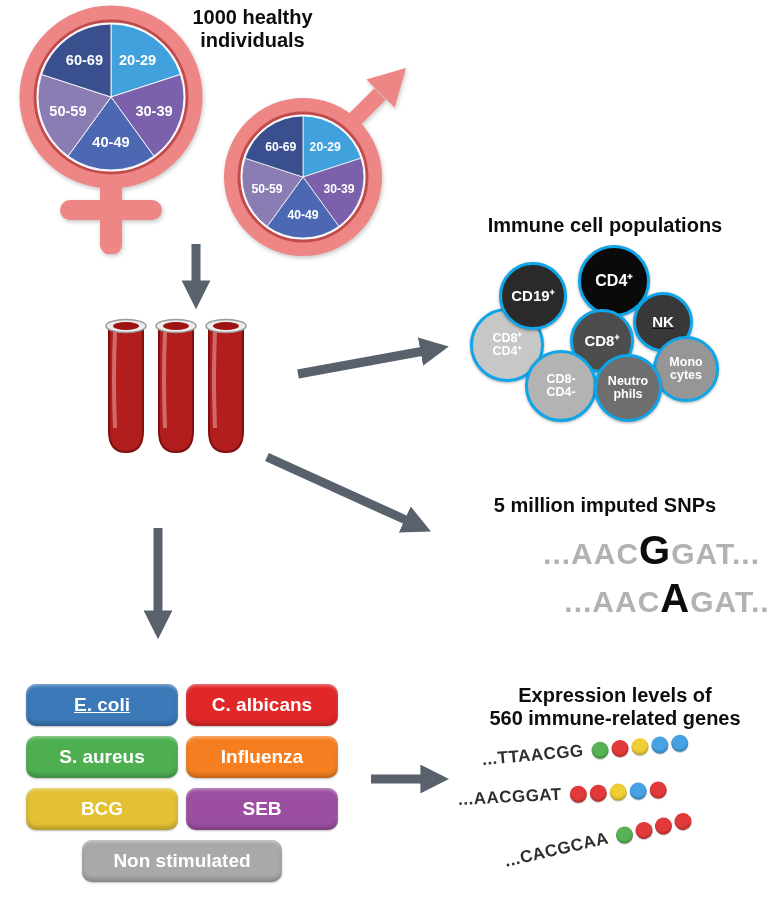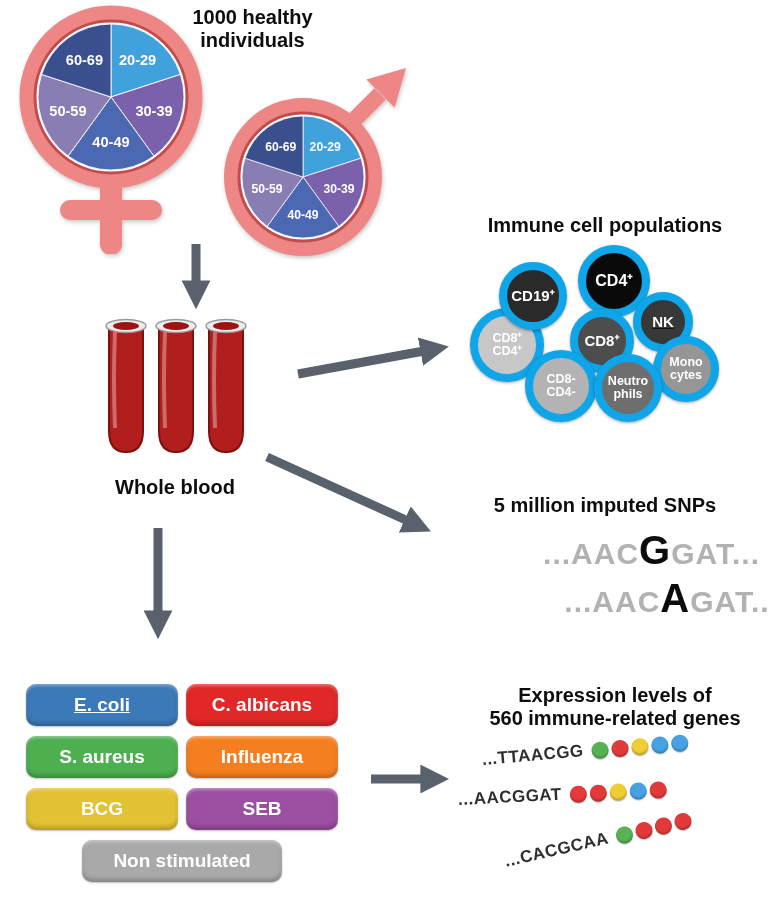--- a/index.html
+++ b/index.html
@@ -12,21 +12,21 @@
   .symbol{filter:drop-shadow(1px 2px 2px rgba(0,0,0,.22));}
 
   .pie-label{fill:#fff;font-weight:bold;font-size:20px;text-anchor:middle;
              font-family:"Liberation Sans",sans-serif;}
 
   
   .arrows{position:absolute;left:0;top:0;pointer-events:none;}
 
   
   .immune-cluster{position:absolute;left:470px;top:246px;width:258px;height:182px;}
-  .cell{position:absolute;border-radius:50%;border:8px solid #0ea5e9;display:flex;
+  .cell{position:absolute;border-radius:50%;border:3px solid #0ea5e9;display:flex;
         align-items:center;justify-content:center;box-sizing:border-box;
         box-shadow:0 1px 3px rgba(0,0,0,.35);}
   .cell span{color:#fff;font-weight:bold;text-align:center;white-space:pre-line;line-height:1.05;}
   .fs16 span{font-size:16px;} .fs15 span{font-size:15px;} .fs12 span{font-size:12.5px;}
 
   
   .snp-seq{position:absolute;width:310px;text-align:right;font-weight:bold;font-size:30px;
            color:#b2b2b2;letter-spacing:1px;white-space:nowrap;}
   .snp-seq .variant{font-size:40px;color:#0c0c0c;}
 
@@ -105,21 +105,20 @@
       <ellipse cx="20" cy="10" rx="20" ry="6.5" fill="#ededed" stroke="#999" stroke-width="1.5"></ellipse>
       <ellipse cx="20" cy="10" rx="13" ry="4" fill="#9e1414"></ellipse>
     </g>
     <g transform="translate(108,4)">
       <path d="M3,10 L3,115 Q3,136 20,136 Q37,136 37,115 L37,10 Z" fill="#b21d1d" stroke="#7e1010" stroke-width="2"></path>
       <path d="M9,16 Q7,62 9,112" stroke="rgba(255,255,255,0.35)" stroke-width="4" fill="none"></path>
       <ellipse cx="20" cy="10" rx="20" ry="6.5" fill="#ededed" stroke="#999" stroke-width="1.5"></ellipse>
       <ellipse cx="20" cy="10" rx="13" ry="4" fill="#9e1414"></ellipse>
     </g>
   </svg>
-  <div class="abs title" style="left:85px;top:476px;width:180px;">Whole blood</div>
 
   <svg class="arrows" width="771" height="922" viewBox="0 0 771 922">
     <defs>
       <marker id="ah" markerWidth="3.2" markerHeight="3.2" refX="0.4" refY="1.6" orient="auto">
         <path d="M0,0 L3.2,1.6 L0,3.2 Z" fill="#59616c"></path>
       </marker>
     </defs>
     <line x1="196" y1="244" x2="196" y2="284" stroke="#59616c" stroke-width="9" marker-end="url(#ah)"></line>
     <line x1="298" y1="374" x2="424" y2="351" stroke="#59616c" stroke-width="9" marker-end="url(#ah)"></line>
     <line x1="267" y1="457" x2="408" y2="521" stroke="#59616c" stroke-width="9" marker-end="url(#ah)"></line>

